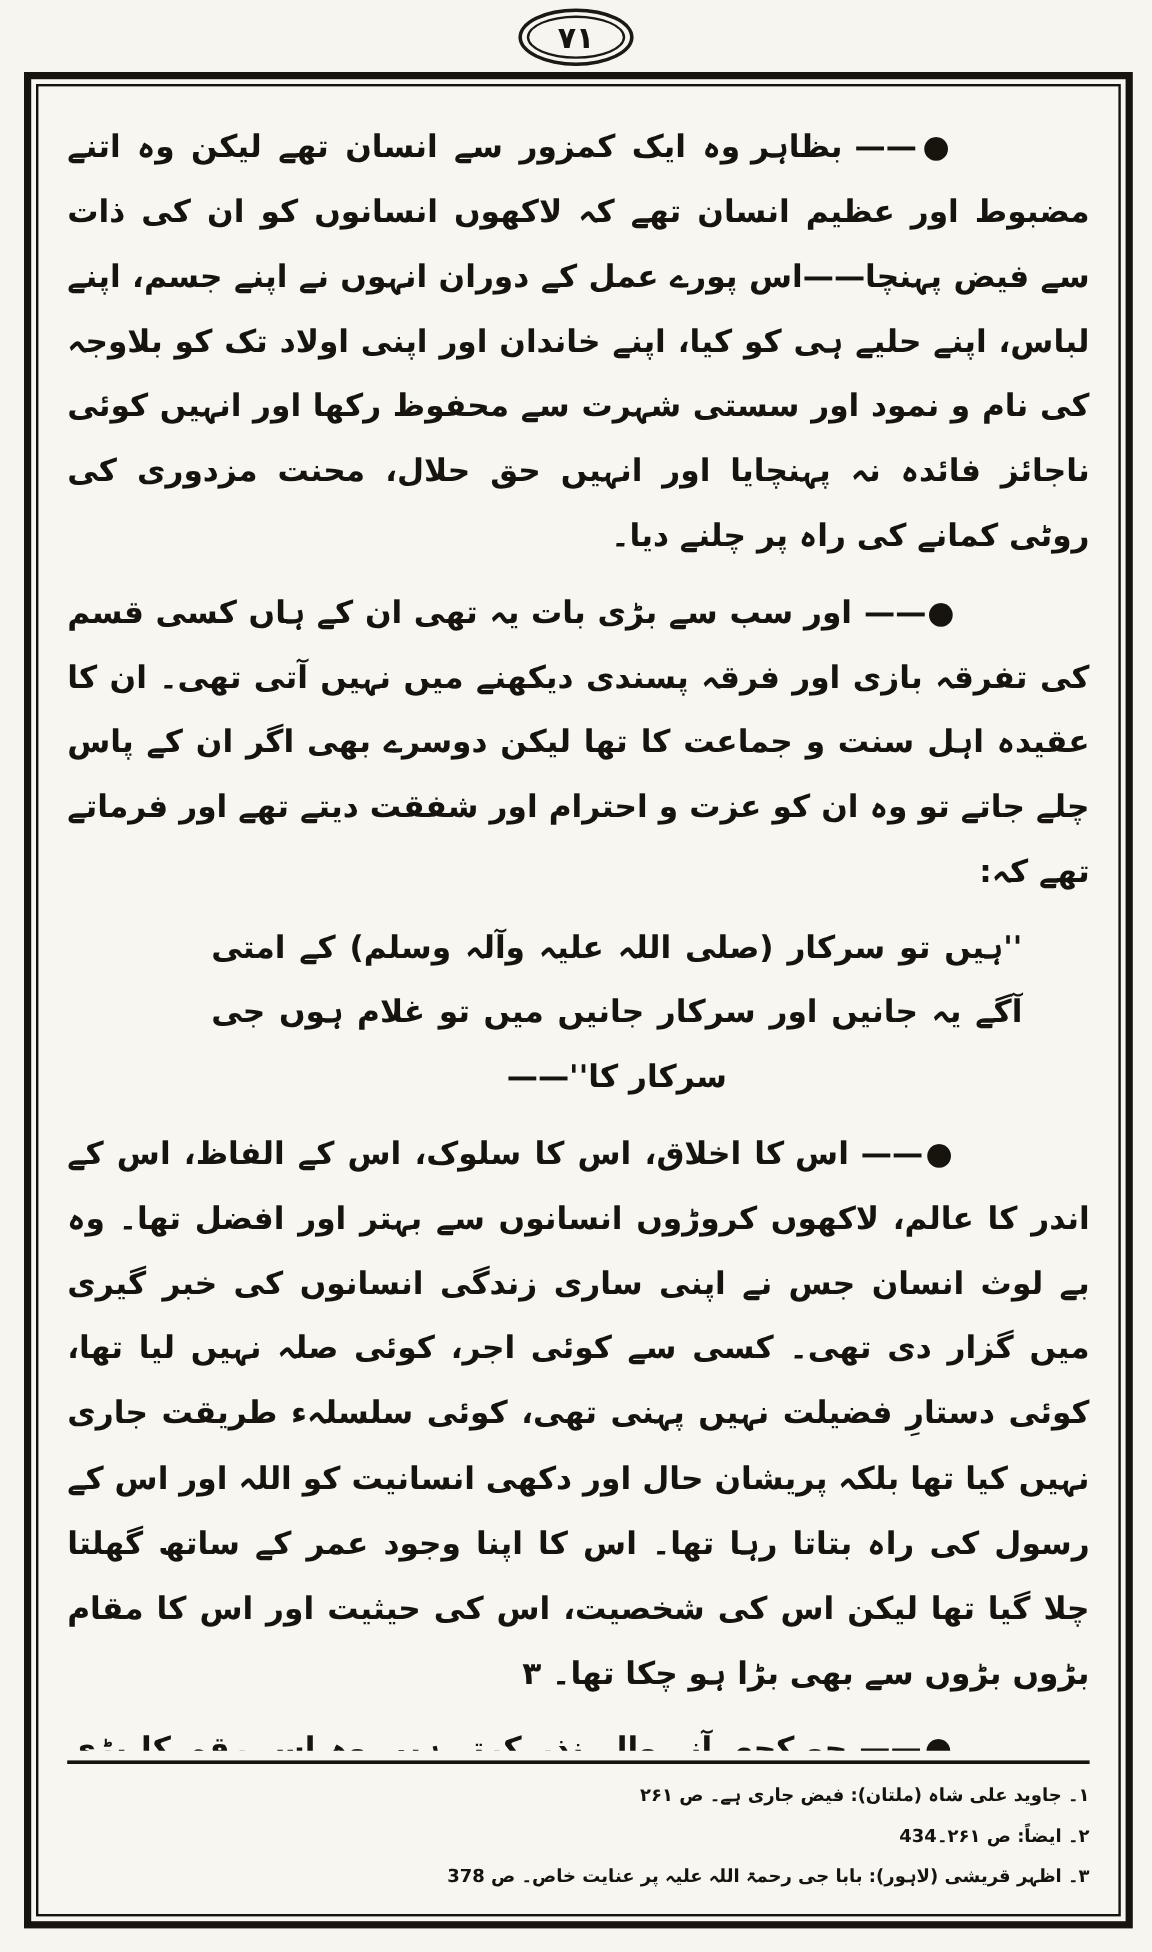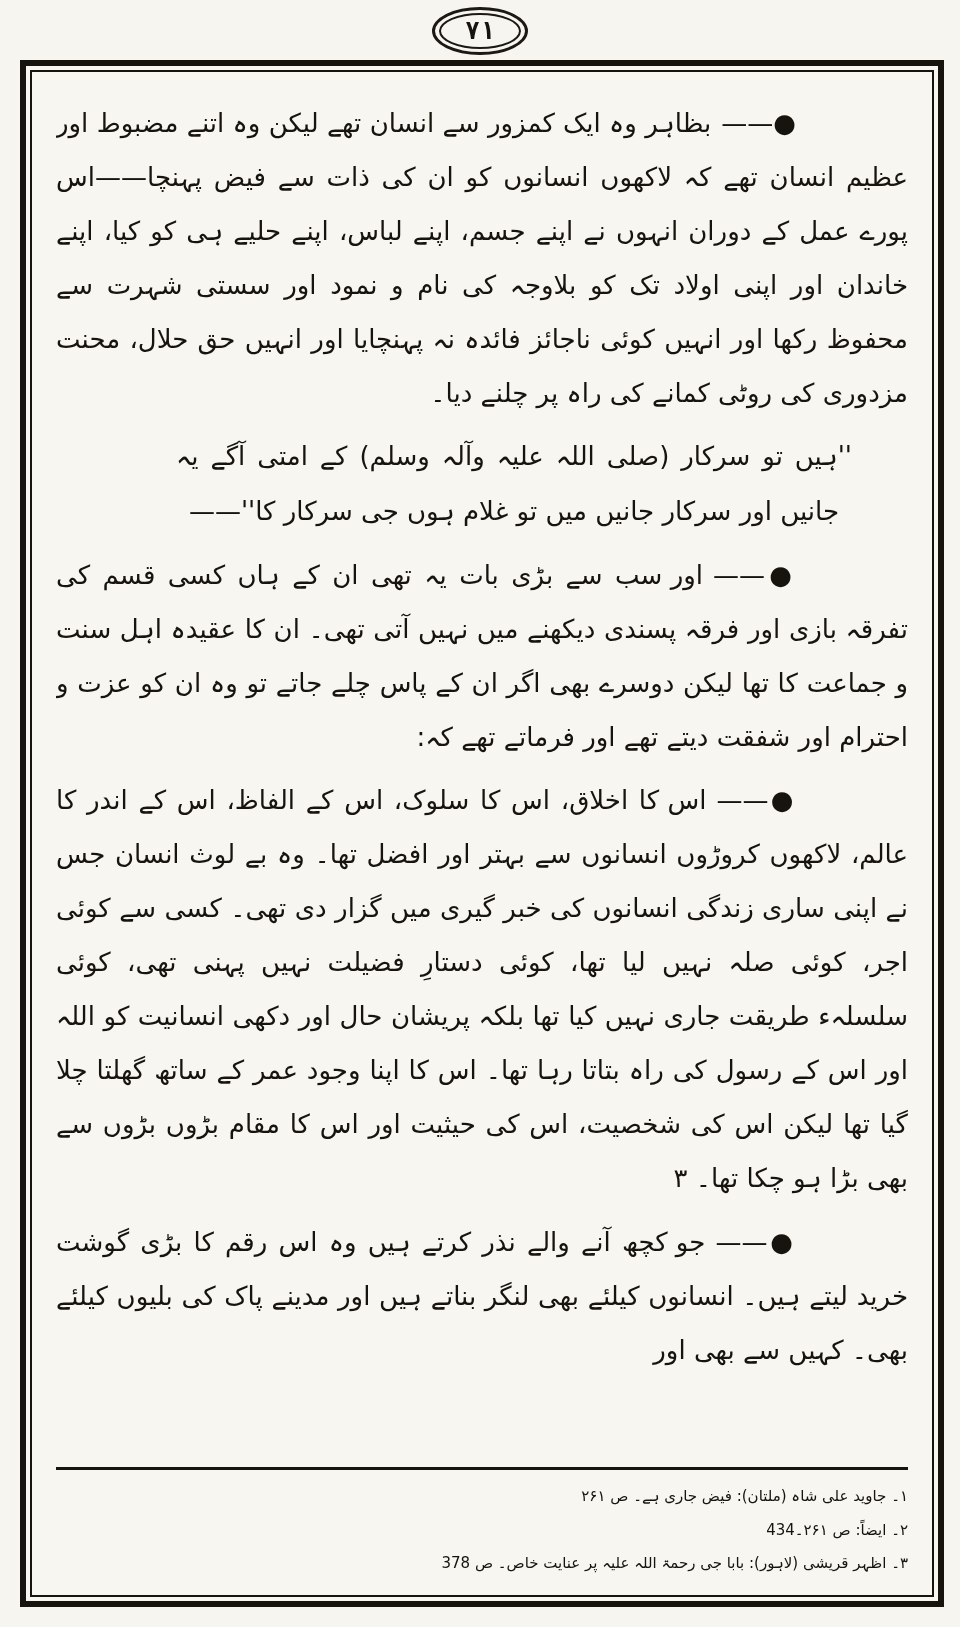--- a/index.html
+++ b/index.html
@@ -10,34 +10,35 @@
     color:#17130d;
   }
   .page { position:relative; width:960px; height:1627px; overflow:hidden; }
 
   
   .badge {
     position:absolute; top:7px; left:50%; transform:translateX(-50%);
     width:96px; height:48px;
     border:3px solid #1c1813; border-radius:50%;
     display:flex; align-items:center; justify-content:center;
-    background:#f6f5f0; z-index:2;font-family:Liberation Mono, monospace;
+    background:#f6f5f0; z-index:2;
   }
   .badge-inner {
     width:82px; height:36px;
     border:2px solid #1c1813; border-radius:50%;
     display:flex; align-items:center; justify-content:center;
     font-size:25px; font-weight:bold; letter-spacing:1px;
   }
 
   
   .frame-outer {
     position:absolute; top:60px; left:20px; right:16px; bottom:20px;
     border:6px solid #17130d;
     background:#f7f6f1;
+    font-weight:bold;
   }
   .frame-inner {
     position:absolute; top:4px; left:4px; right:4px; bottom:4px;
     border:2px solid #17130d;
     padding:24px 24px 14px 24px;
     display:flex; flex-direction:column;
     overflow:hidden;
   }
 
   .content {
@@ -79,23 +80,23 @@
     <div class="badge-inner">۷۱</div>
   </div>
 
   <div class="frame-outer">
     <div class="frame-inner">
 
       <div class="content" dir="rtl">
 
         <p class="para bullet-para"><span class="bullet-marker">●——</span><span>بظاہر وہ ایک کمزور سے انسان تھے لیکن وہ اتنے مضبوط اور عظیم انسان تھے کہ لاکھوں انسانوں کو ان کی ذات سے فیض پہنچا——اس پورے عمل کے دوران انہوں نے اپنے جسم، اپنے لباس، اپنے حلیے ہی کو کیا، اپنے خاندان اور اپنی اولاد تک کو بلاوجہ کی نام و نمود اور سستی شہرت سے محفوظ رکھا اور انہیں کوئی ناجائز فائدہ نہ پہنچایا اور انہیں حق حلال، محنت مزدوری کی روٹی کمانے کی راہ پر چلنے دیا۔</span></p>
 
+        <p class="para bullet-para"><span class="bullet-marker">●——</span><span>اور سب سے بڑی بات یہ تھی ان کے ہاں کسی قسم کی تفرقہ بازی اور فرقہ پسندی دیکھنے میں نہیں آتی تھی۔ ان کا عقیدہ اہل سنت و جماعت کا تھا لیکن دوسرے بھی اگر ان کے پاس چلے جاتے تو وہ ان کو عزت و احترام اور شفقت دیتے تھے اور فرماتے تھے کہ:</span></p>
+
         <p class="para quote-para">''ہیں تو سرکار (صلی اللہ علیہ وآلہ وسلم) کے امتی آگے یہ جانیں اور سرکار جانیں میں تو غلام ہوں جی سرکار کا''——</p>
-
-        <p class="para bullet-para"><span class="bullet-marker">●——</span><span>اور سب سے بڑی بات یہ تھی ان کے ہاں کسی قسم کی تفرقہ بازی اور فرقہ پسندی دیکھنے میں نہیں آتی تھی۔ ان کا عقیدہ اہل سنت و جماعت کا تھا لیکن دوسرے بھی اگر ان کے پاس چلے جاتے تو وہ ان کو عزت و احترام اور شفقت دیتے تھے اور فرماتے تھے کہ:</span></p>
 
 
         <p class="para bullet-para"><span class="bullet-marker">●——</span><span>اس کا اخلاق، اس کا سلوک، اس کے الفاظ، اس کے اندر کا عالم، لاکھوں کروڑوں انسانوں سے بہتر اور افضل تھا۔ وہ بے لوث انسان جس نے اپنی ساری زندگی انسانوں کی خبر گیری میں گزار دی تھی۔ کسی سے کوئی اجر، کوئی صلہ نہیں لیا تھا، کوئی دستارِ فضیلت نہیں پہنی تھی، کوئی سلسلہء طریقت جاری نہیں کیا تھا بلکہ پریشان حال اور دکھی انسانیت کو اللہ اور اس کے رسول کی راہ بتاتا رہا تھا۔ اس کا اپنا وجود عمر کے ساتھ گھلتا چلا گیا تھا لیکن اس کی شخصیت، اس کی حیثیت اور اس کا مقام بڑوں بڑوں سے بھی بڑا ہو چکا تھا۔ ۳</span></p>
 
         <p class="para bullet-para"><span class="bullet-marker">●——</span><span>جو کچھ آنے والے نذر کرتے ہیں وہ اس رقم کا بڑی گوشت خرید لیتے ہیں۔ انسانوں کیلئے بھی لنگر بناتے ہیں اور مدینے پاک کی بلیوں کیلئے بھی۔ کہیں سے بھی اور</span></p>
 
       </div>
 
       <div class="footnotes" dir="rtl">
         <div class="fn-divider"></div>

